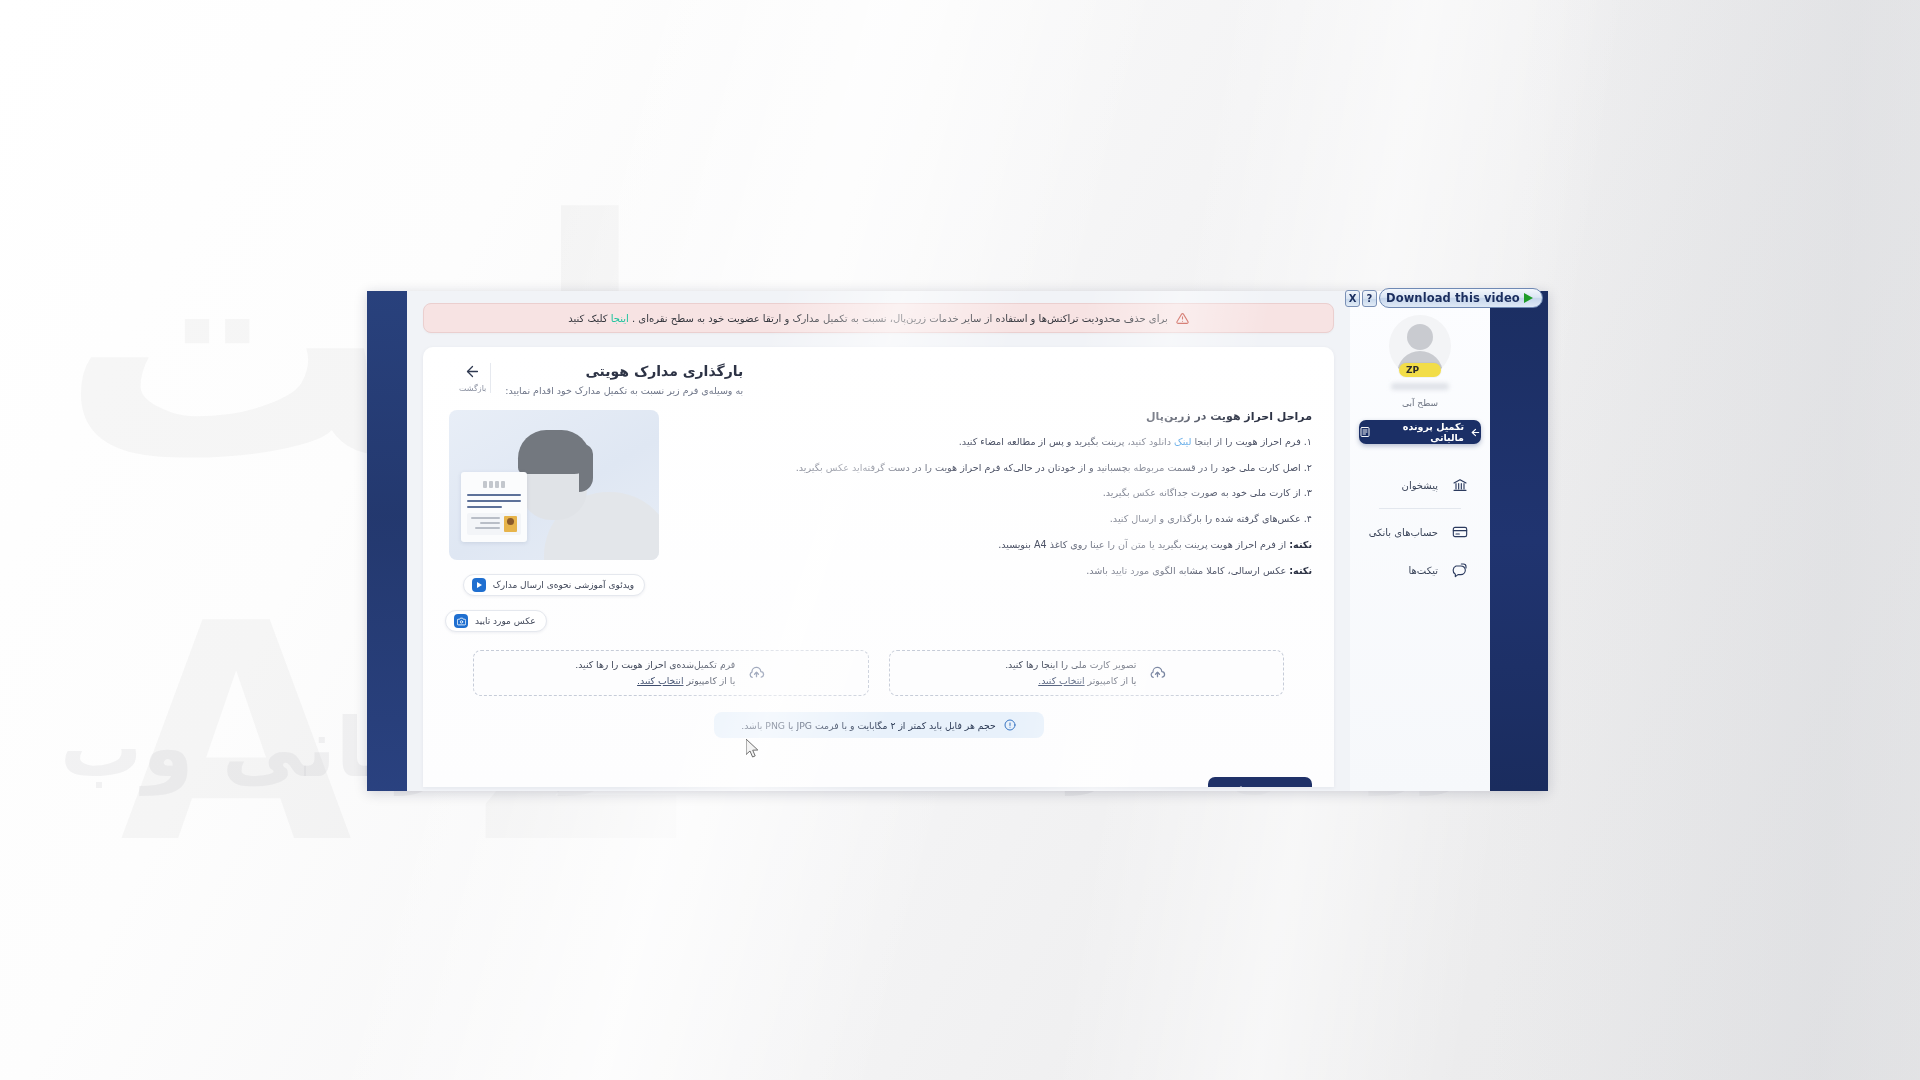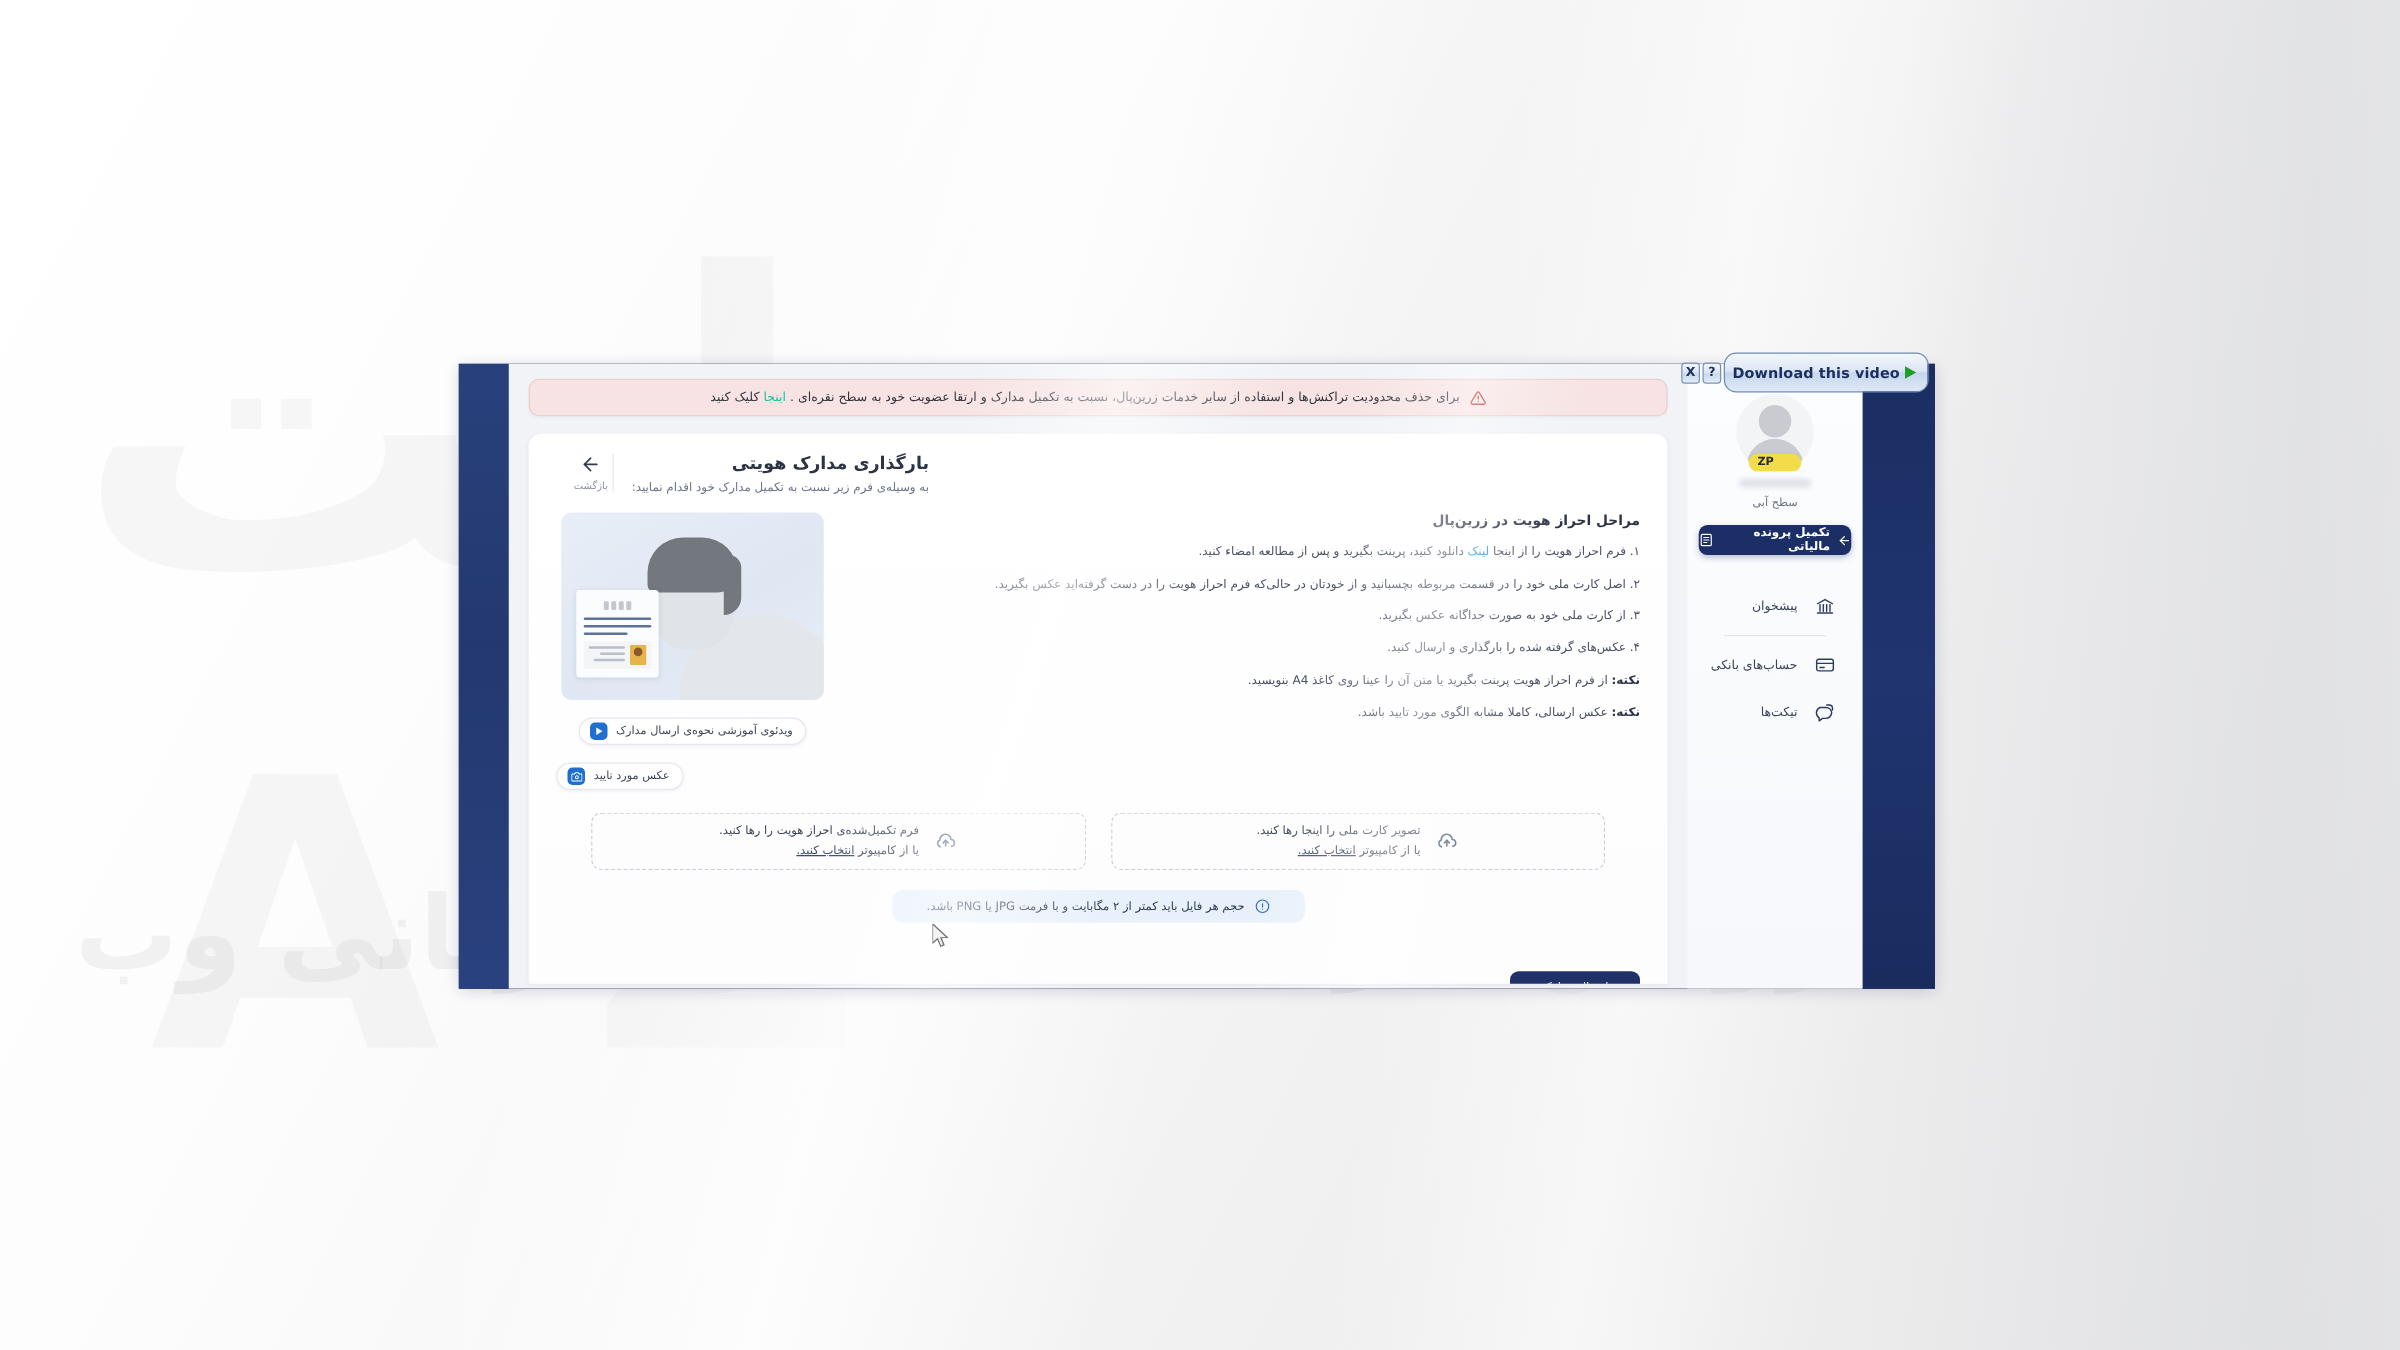--- a/index.html
+++ b/index.html
@@ -466,21 +466,21 @@
     display: flex;
     align-items: center;
     gap: 2px;
     z-index: 80;
     font-family: "DejaVu Sans", "Liberation Sans", sans-serif;
   }
   .dl-main {
     display: flex;
     align-items: center;
     gap: 4px;
-    height: 32px;
+    height: 20px;
     padding: 0 9px 0 6px;
     border-radius: 10px;
     border: 1px solid #6f89b4;
     background: linear-gradient(180deg,#f3f7fc 0%, #dbe6f4 46%, #c6d6ec 52%, #dfe9f6 100%);
     cursor: pointer;
   }
   .dl-main .play {
     width: 0; height: 0;
     border-left: 9px solid #1f9c29;
     border-top: 5px solid transparent;

